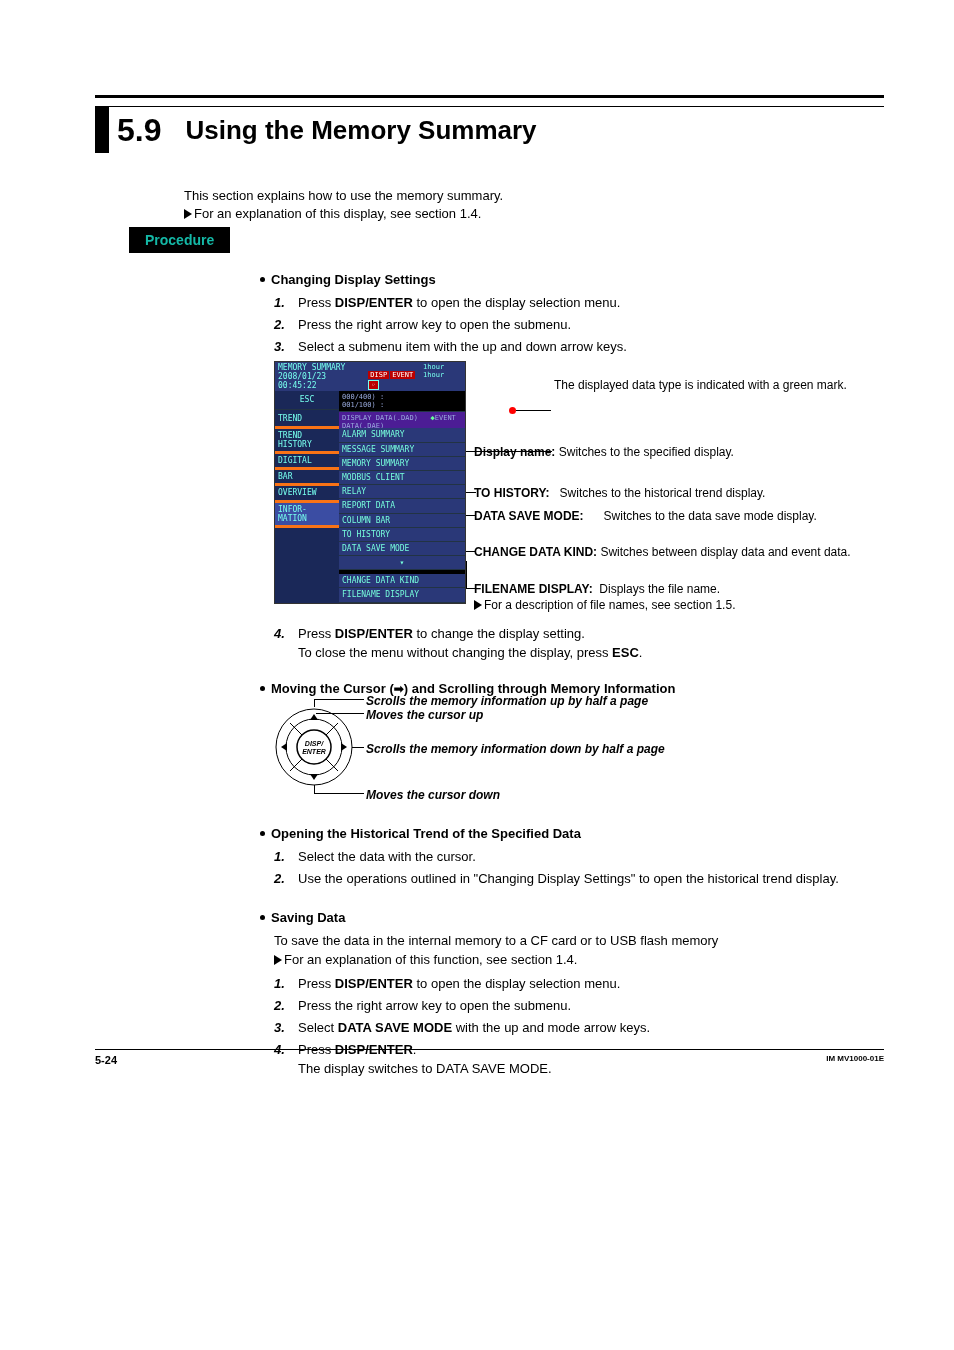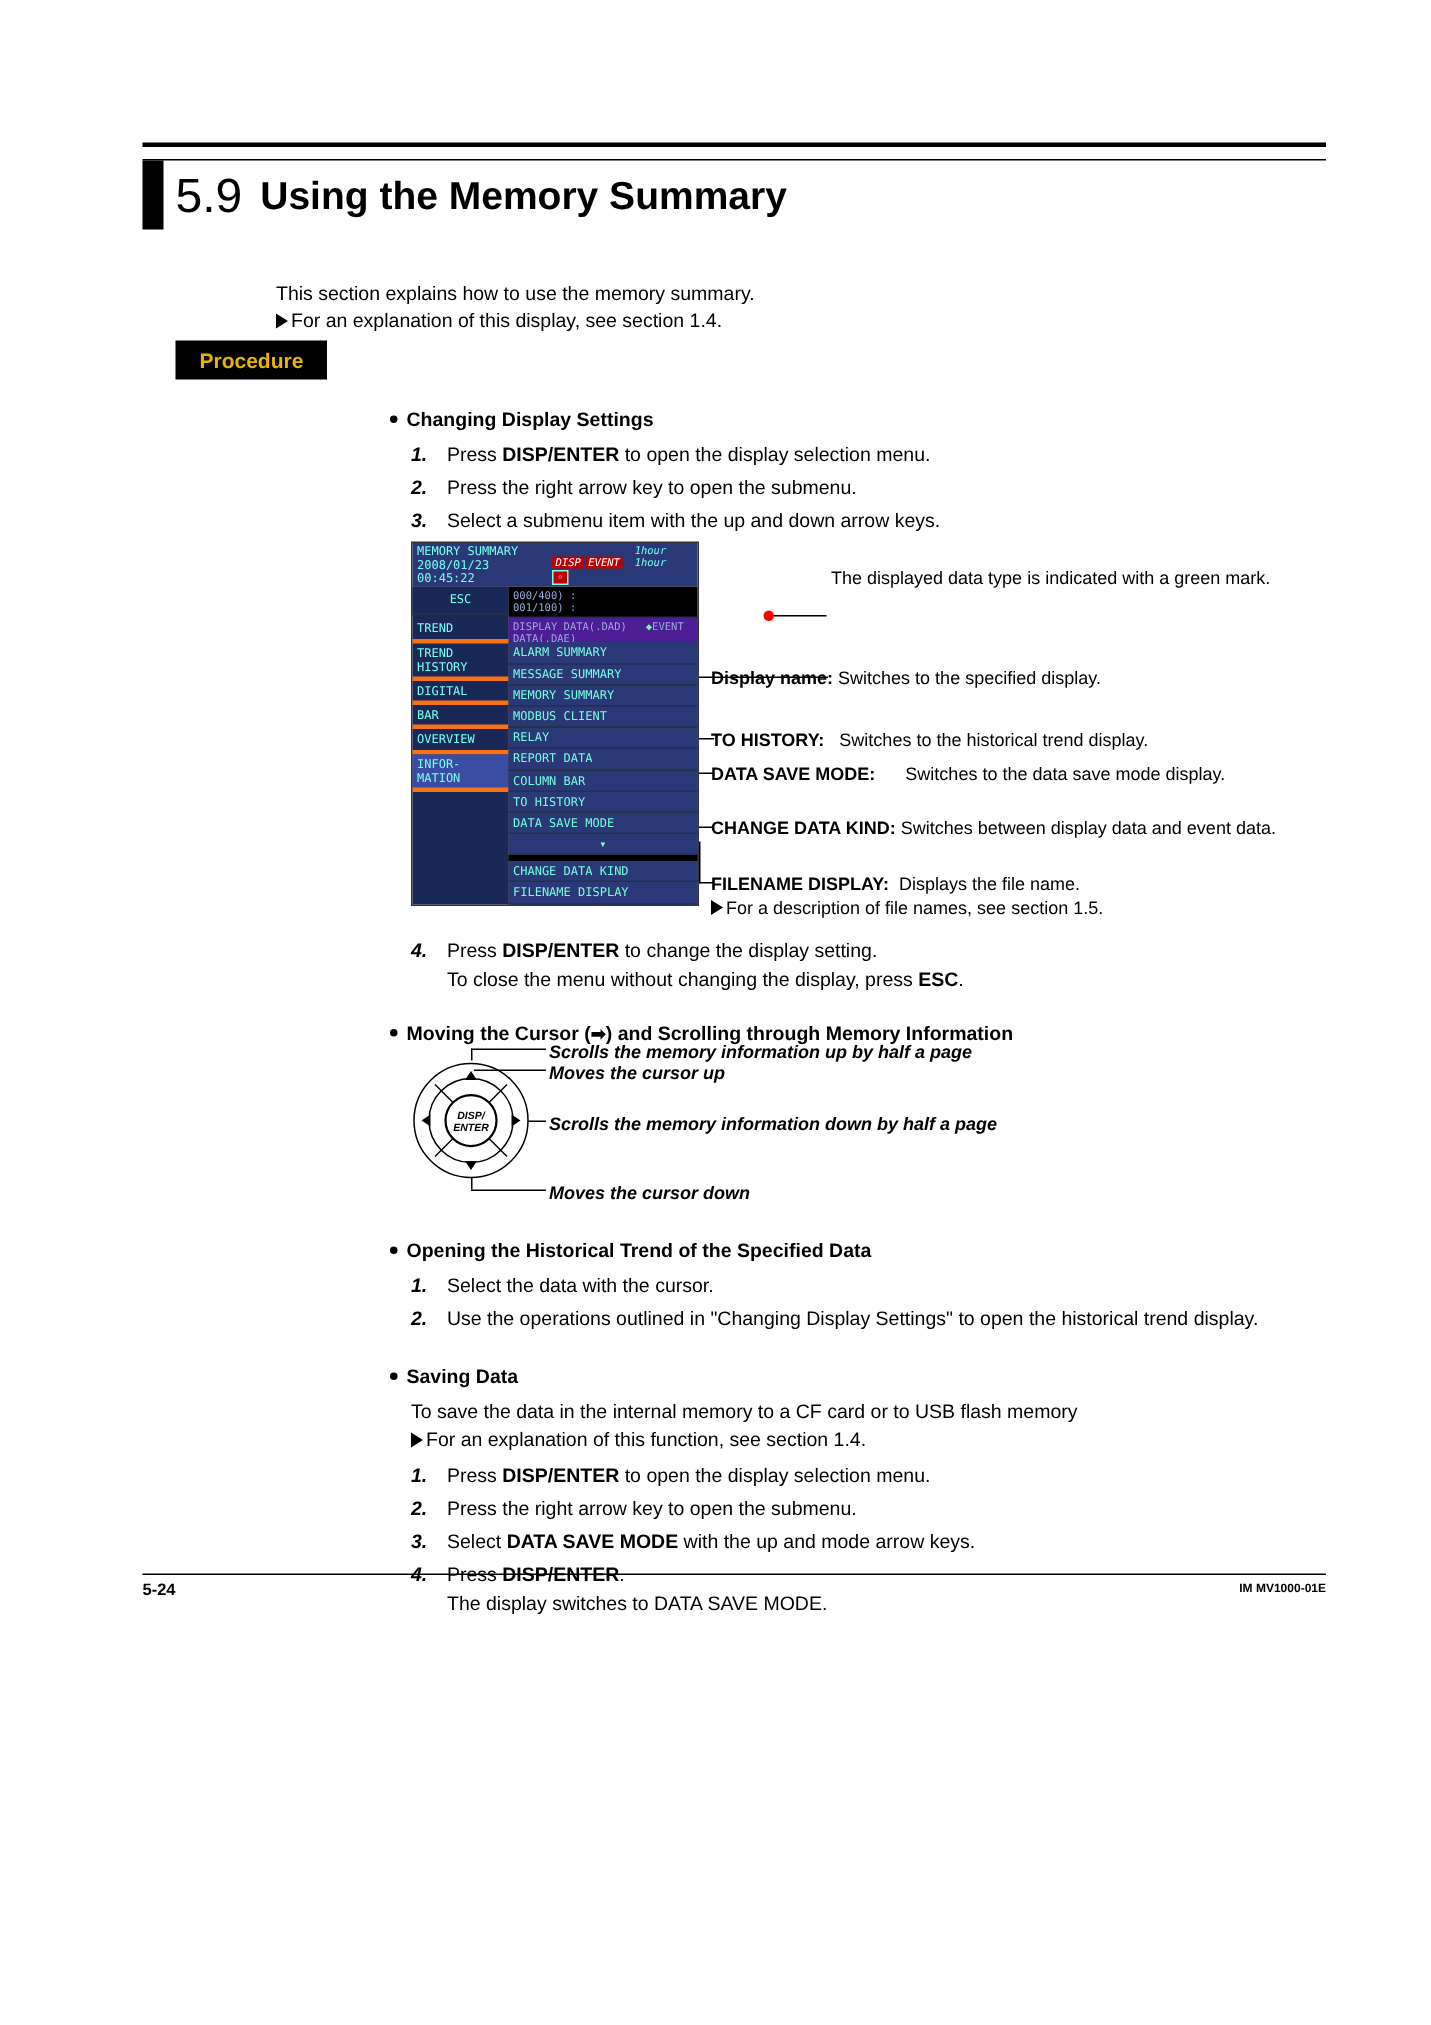--- a/index.html
+++ b/index.html
@@ -27,22 +27,22 @@
     padding-top: 0;
   }
   .title-bar {
     width: 14px;
     height: 46px;
     background: #000;
     margin-right: 8px;
   }
   .sec-num {
     font-size: 32px;
-    font-weight: normal;
-    margin-right: 12px;
+    font-weight: bold;
+    margin-right: 24px;
   }
   .sec-title {
     font-size: 26px;
     font-weight: bold;
   }
   .intro {
     margin-left: 89px;
     margin-top: 34px;
     line-height: 1.4;
   }
@@ -51,26 +51,26 @@
     width: 0; height: 0;
     border-top: 5px solid transparent;
     border-bottom: 5px solid transparent;
     border-left: 8px solid #000;
     margin-right: 2px;
     vertical-align: -1px;
   }
   .proc-tab {
     display: inline-block;
     background: #000;
-    color: #eab308;
+    color: #14b8a6;
     font-weight: bold;
     padding: 5px 16px;
     font-size: 14px;
     margin-top: 4px;
-    margin-left: 22px;
+    margin-left: 34px;
   }
   .body {
     margin-left: 165px;
     margin-top: 16px;
     line-height: 1.45;
   }
   .bullet-head {
     font-weight: bold;
     margin-top: 18px;
     margin-bottom: 4px;
@@ -123,21 +123,20 @@
     justify-content: space-between;
     align-items: center;
   }
   .ss-head .icons span {
     display: inline-block;
     background: #b00;
     color: #fff;
     padding: 0 2px;
     margin-right: 1px;
     font-size: 7px;
-    font-style: italic;
   }
   .ss-head .rec {
     display:inline-block;
     border:1px solid #7fe;
     padding:0 4px;
     font-size:7px;
   }
   .ss-row {
     display: flex;
   }

